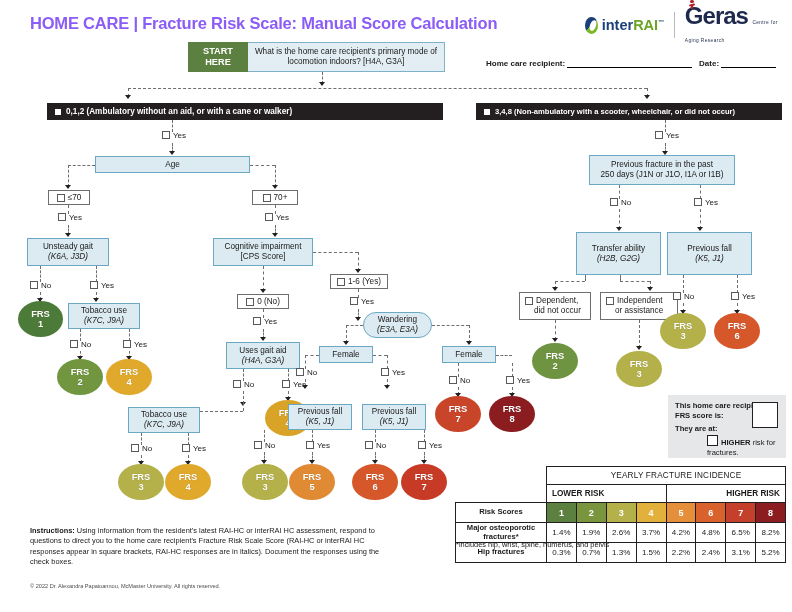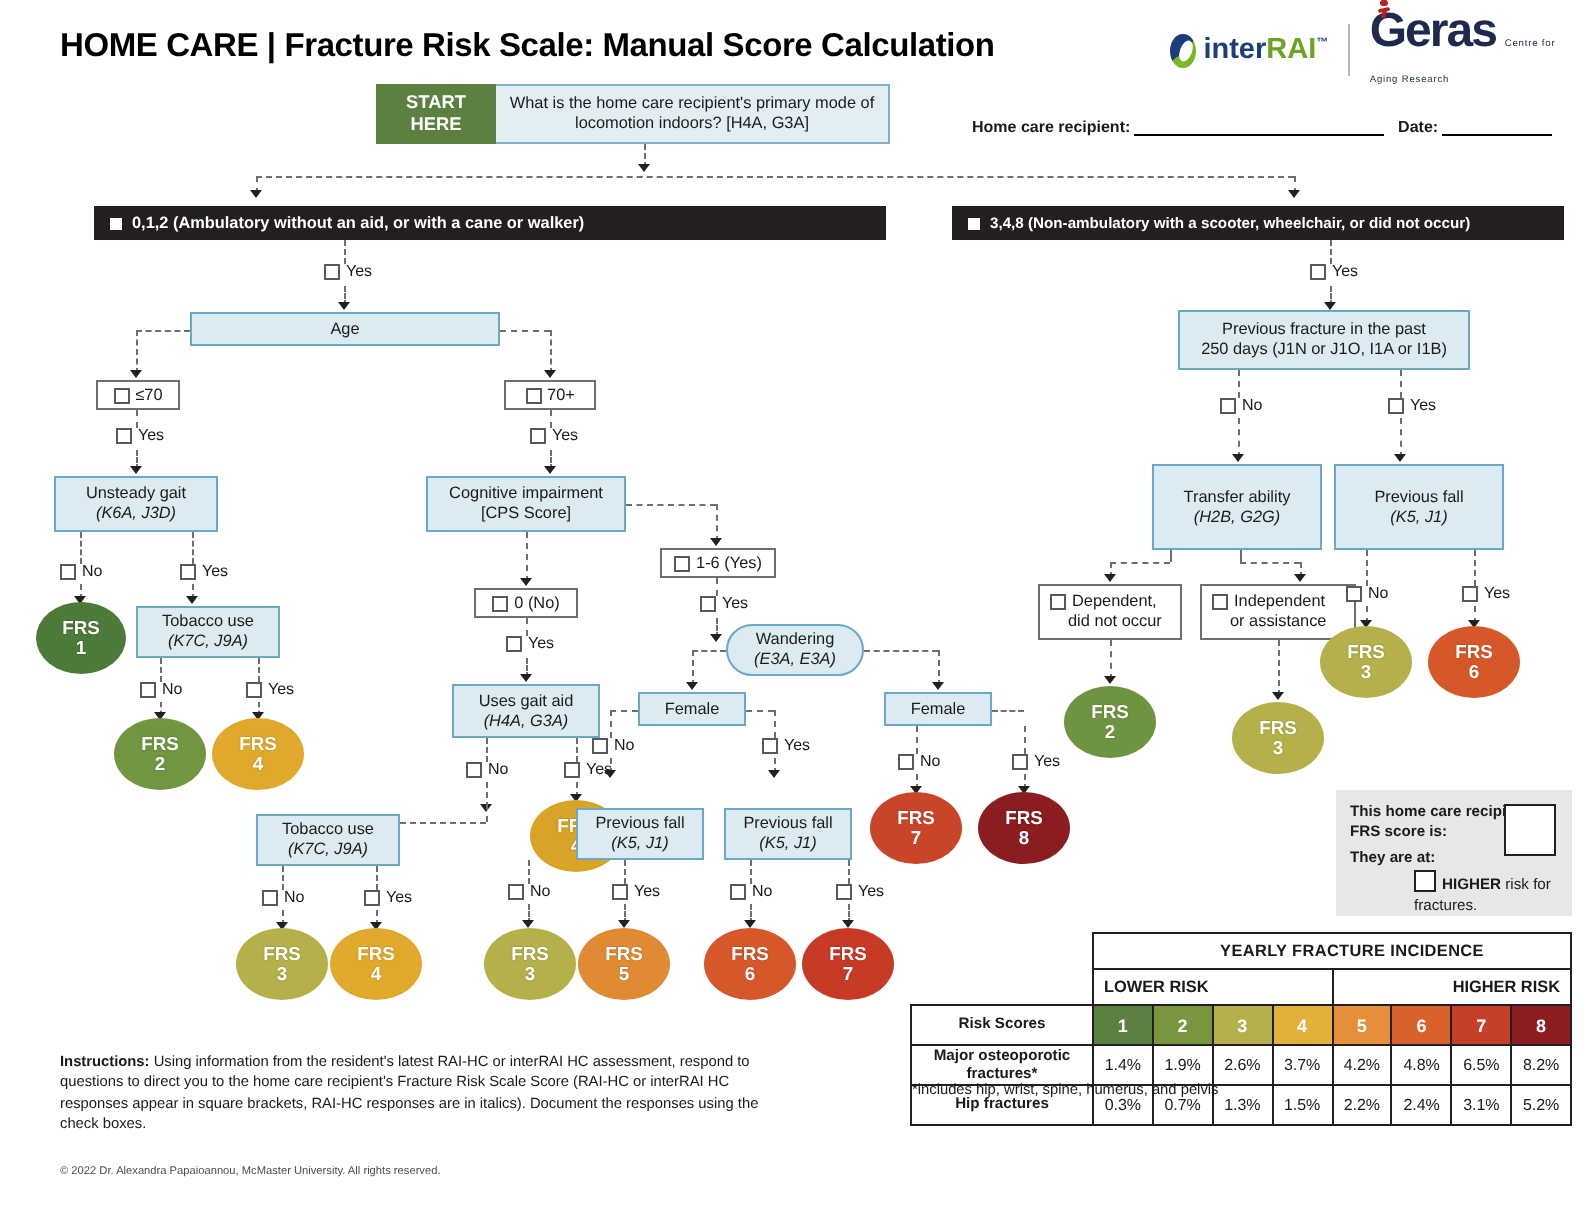--- a/index.html
+++ b/index.html
@@ -1,21 +1,21 @@
 <!DOCTYPE html>
 <html><head>
 <meta charset="utf-8">
 <style>
   html,body{margin:0;padding:0;background:#fff;}
   body{width:792px;height:612px;position:relative;overflow:hidden;
        font-family:"Liberation Sans",sans-serif;color:#1a1a1a;}
   .abs{position:absolute;box-sizing:border-box;}
 
   
-  #title{left:30px;top:14px;font-size:16.5px;font-weight:bold;letter-spacing:-0.2px;color:#000000;}
+  #title{left:30px;top:14px;font-size:16.5px;font-weight:bold;letter-spacing:-0.2px;color:#8b5cf6;}
 
   
   #logos{left:585px;top:8px;width:200px;height:34px;display:flex;align-items:center;}
   .irai-mark{width:17px;height:17px;border-radius:50%;
      background:linear-gradient(135deg,#1b3f7a 0 50%,#7ab828 50% 100%);position:relative;}
   .irai-mark:after{content:"";position:absolute;left:5px;top:3px;width:6px;height:11px;
      border-radius:50%;background:#fff;transform:rotate(20deg);}
   .irai-text{font-size:14.5px;font-weight:bold;margin-left:4px;}
   .irai-text .a{color:#1b3f7a;}
   .irai-text .b{color:#6aa524;}
@@ -46,21 +46,21 @@
      display:flex;align-items:center;padding-left:8px;}
   .sq{display:inline-block;width:6px;height:6px;background:#fff;margin-right:5px;}
 
   .bluebox{background:#dceaf1;border:1px solid #6aa8c4;font-size:8.2px;display:flex;
      align-items:center;justify-content:center;text-align:center;line-height:10px;padding:0 3px;}
   .graybox{background:#fff;border:1px solid #6d6e71;font-size:8.2px;display:flex;
      align-items:center;justify-content:center;text-align:center;line-height:10px;padding:0 3px;}
   .cb{display:inline-block;width:6px;height:6px;border:1px solid #58595b;background:#fff;
      margin-right:3px;vertical-align:-1px;flex:0 0 auto;}
 
-  .ansr{font-size:8px;display:flex;align-items:flex-end;white-space:nowrap;}
+  .ansr{font-size:8px;display:flex;align-items:flex-start;white-space:nowrap;}
 
   
   .frs{border-radius:50%;color:#fff;font-size:9.4px;font-weight:bold;display:flex;
      flex-direction:column;align-items:center;justify-content:center;line-height:10px;
      text-shadow:0 0 1px rgba(0,0,0,.25);}
 
   
   .vl{border-left:1.1px dashed #6d6e71;width:0;}
   .hl{border-top:1.1px dashed #6d6e71;height:0;}
   .arw{width:0;height:0;border-left:3.2px solid transparent;border-right:3.2px solid transparent;
@@ -71,21 +71,21 @@
      font-size:7.6px;padding:6px 7px;line-height:10px;}
   #scorepanel b{font-weight:bold;}
   .bigbox{position:absolute;right:8px;top:7px;width:24px;height:24px;border:1px solid #231f20;background:#fff;}
   .cb2{display:inline-block;width:9px;height:9px;border:1px solid #231f20;background:#fff;
      margin-right:3px;vertical-align:-1.5px;}
 
   
   #tbl{left:455px;top:466px;width:331px;border-collapse:collapse;font-size:8px;}
   #tbl td,#tbl th{border:1px solid #231f20;text-align:center;padding:0;height:17px;}
   #tbl .lbl{font-weight:bold;width:86px;font-size:7.6px;line-height:8.6px;padding:1px 2px;}
-  #tbl .hdr{font-weight:bold;font-size:8.2px;letter-spacing:.2px;padding-left:20px;}
+  #tbl .hdr{font-weight:normal;font-size:8.2px;letter-spacing:.2px;padding-left:20px;}
   #tbl .risklbl{font-weight:bold;font-size:8.2px;}
   #tbl .scorecell{color:#fff;font-weight:bold;font-size:9px;}
   #tblnote{left:456px;top:540px;font-size:7.4px;}
 
   
   #instr{left:30px;top:526px;width:360px;font-size:7.4px;line-height:10.4px;}
   #copyright{left:30px;top:583px;font-size:5.6px;color:#4d4d4d;}
 </style>
 </head>
 <body>

